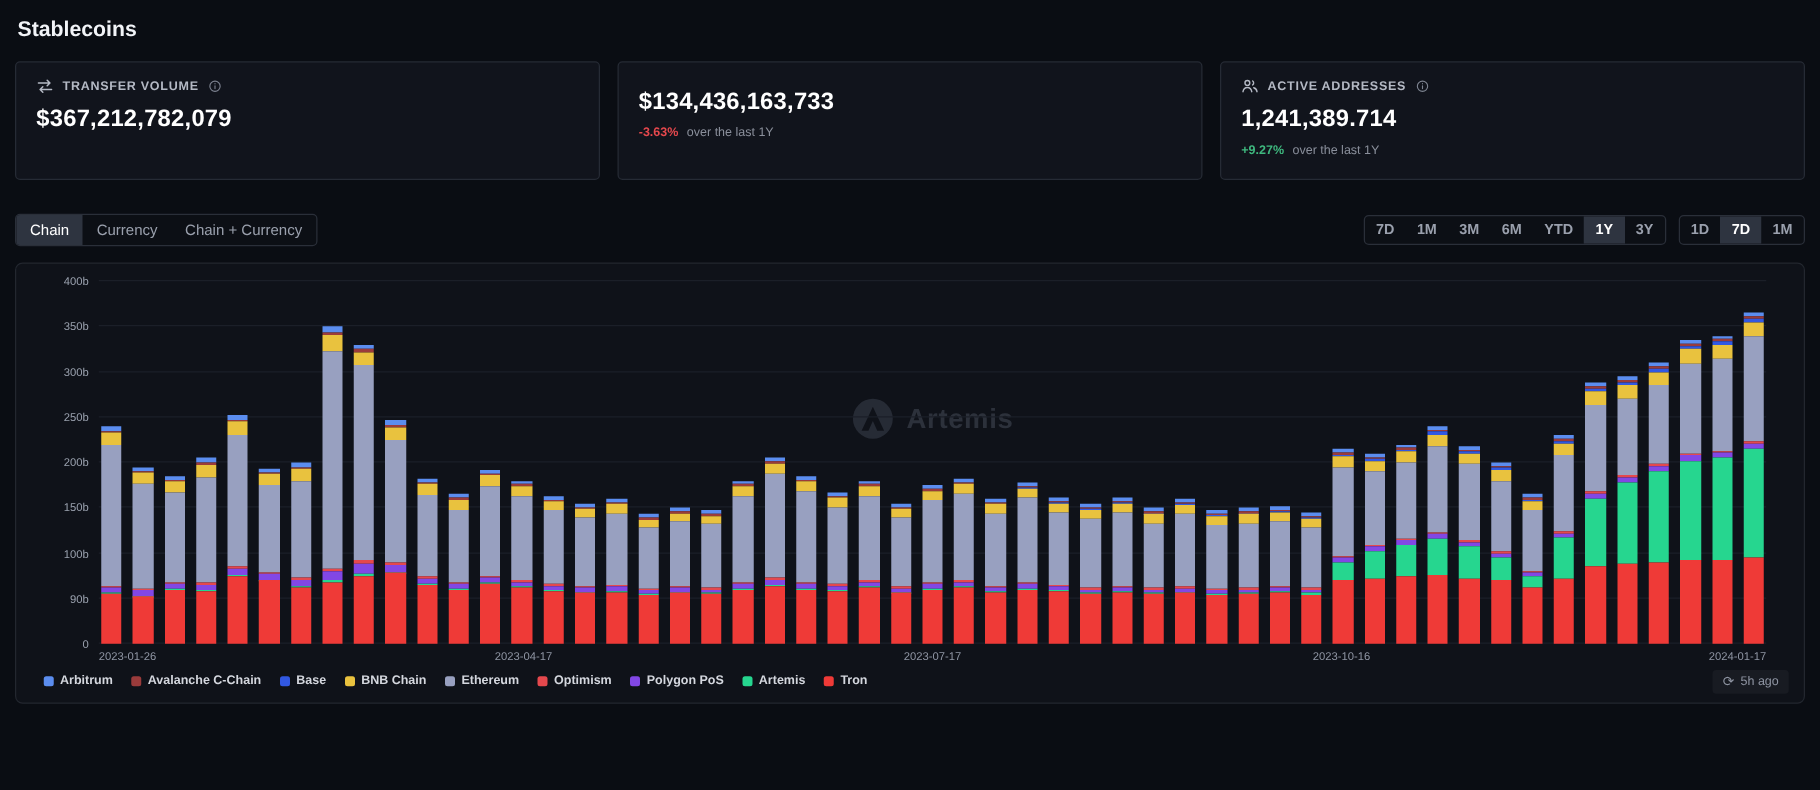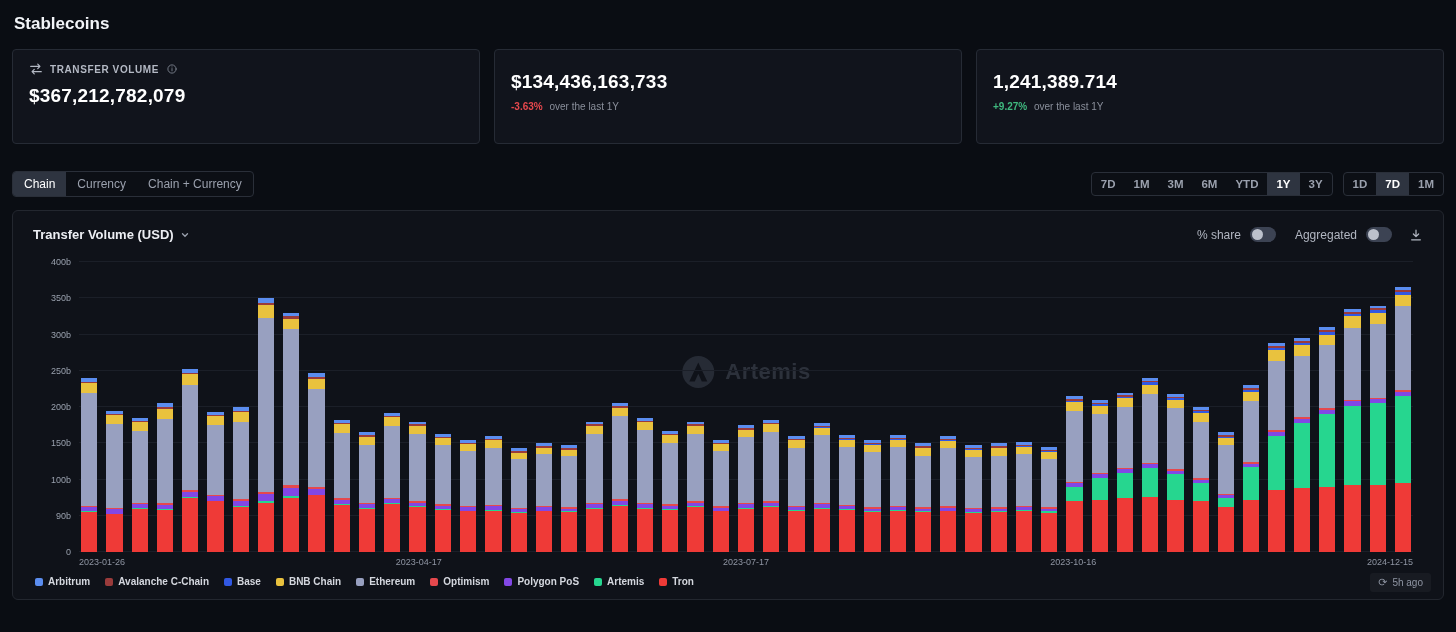--- a/index.html
+++ b/index.html
@@ -94,20 +94,36 @@
 
     <section class="card">
       <div class="cvalue">$134,436,163,733</div>
       <div class="csub">
         <span class="chg" style="color: rgb(229, 72, 77);">-3.63%</span>
         <span class="suffix">over the last 1Y</span>
       </div>
     </section>
 
     <section class="card">
+      <div class="card-head">
+        <span class="cicon">
+          <svg viewBox="0 0 16 16" fill="none" stroke="#b4b9c4" stroke-width="1.3" stroke-linecap="round">
+              <circle cx="5.6" cy="5" r="2.2"></circle>
+              <path d="M1.6 13c.4-2.3 2-3.8 4-3.8s3.6 1.5 4 3.8"></path>
+              <path d="M10.4 3.2a2.2 2.2 0 0 1 0 3.6M11.4 9.4c1.6.4 2.7 1.7 3 3.6"></path>
+            </svg>
+        </span>
+        <span class="clabel">ACTIVE ADDRESSES</span>
+        <span class="info">
+          <svg viewBox="0 0 16 16" fill="none" stroke="currentColor" stroke-width="1.2" stroke-linecap="round">
+              <circle cx="8" cy="8" r="5.5"></circle>
+              <path d="M8 7.4v3.1M8 5.2v.2"></path>
+            </svg>
+        </span>
+      </div>
       <div class="cvalue">1,241,389.714</div>
       <div class="csub">
         <span class="chg" style="color: rgb(63, 185, 127);">+9.27%</span>
         <span class="suffix">over the last 1Y</span>
       </div>
     </section>
 
   </div>
 
   <div class="controls">
@@ -128,45 +144,20 @@
         </div>
       <div class="seg" id="granularity-tabs">
           <span class="seg-item">1D</span>
           <span class="seg-item active">7D</span>
           <span class="seg-item">1M</span>
         </div>
     </div>
   </div>
 
   <div class="panel">
-    <div class="panel-head">
-      <div class="panel-title">
-        <span>Transfer Volume (USD)</span>
-        <span class="chev">
-          <svg viewBox="0 0 12 12" fill="none" stroke="currentColor" stroke-width="1.6" stroke-linecap="round">
-              <path d="M3 4.5 6 7.5 9 4.5"></path>
-            </svg>
-        </span>
-      </div>
-      <div class="panel-actions">
-        <span class="tlabel">% share</span>
-        <span class="toggle">
-            <span class="knob"></span>
-          </span>
-        <span class="tlabel lbl2">Aggregated</span>
-        <span class="toggle">
-            <span class="knob"></span>
-          </span>
-        <span class="dl">
-          <svg viewBox="0 0 16 16" fill="none" stroke="currentColor" stroke-width="1.4" stroke-linecap="round" stroke-linejoin="round">
-              <path d="M8 2.5v7M5 6.8l3 3 3-3M3 13.5h10"></path>
-            </svg>
-        </span>
-      </div>
-    </div>
 
     <div class="chart-wrap">
       <div class="plot" id="plot">
         <div class="watermark">
           <span class="wm-logo">
             <svg viewBox="0 0 32 32">
                 <circle cx="16" cy="16" r="15" fill="#3a404d"></circle>
                 <path d="M16 7 24.5 25h-5.2l-3.3-7.4L12.7 25H7.5z" fill="#10131a"></path>
               </svg>
           </span>
@@ -754,21 +745,21 @@
               <div class="seg-block" style="height: 0.5%; background: rgb(154, 59, 59);"></div>
               <div class="seg-block" style="height: 1%; background: rgb(91, 141, 239);"></div>
             </div>
           </div>
         </div>
       <div class="xlabels" id="xlabels">
           <span style="left: 0%; transform: none;">2023-01-26</span>
           <span style="left: 25.4717%;">2023-04-17</span>
           <span style="left: 50%;">2023-07-17</span>
           <span style="left: 74.5283%;">2023-10-16</span>
-          <span style="left: 100%; transform: translateX(-100%);">2024-12-15</span>
+          <span style="left: 100%; transform: translateX(-100%);">2024-01-17</span>
         </div>
     </div>
 
     <div class="legend" id="legend">
         <span class="legend-item">
           <span class="sw" style="background: rgb(91, 141, 239);"></span>
           <span>Arbitrum</span>
         </span>
         <span class="legend-item">
           <span class="sw" style="background: rgb(154, 59, 59);"></span>

